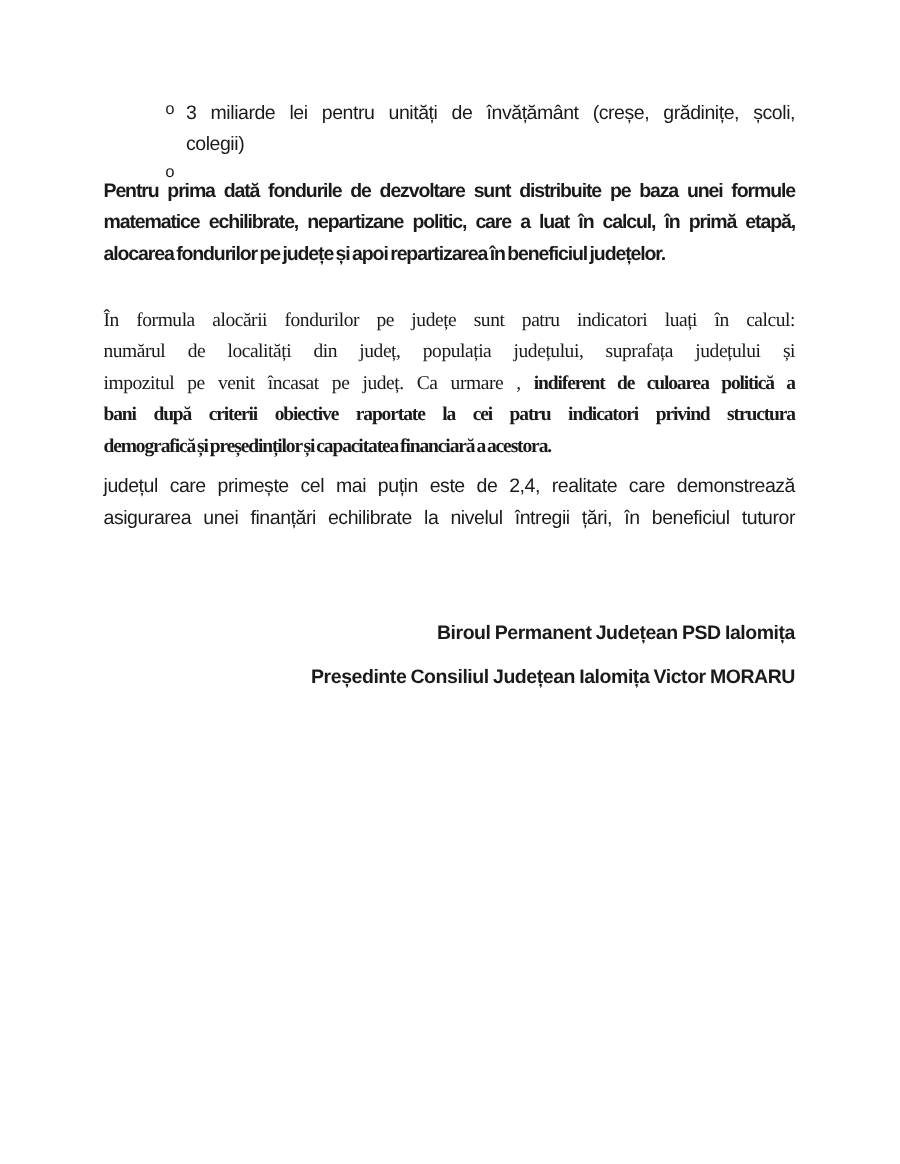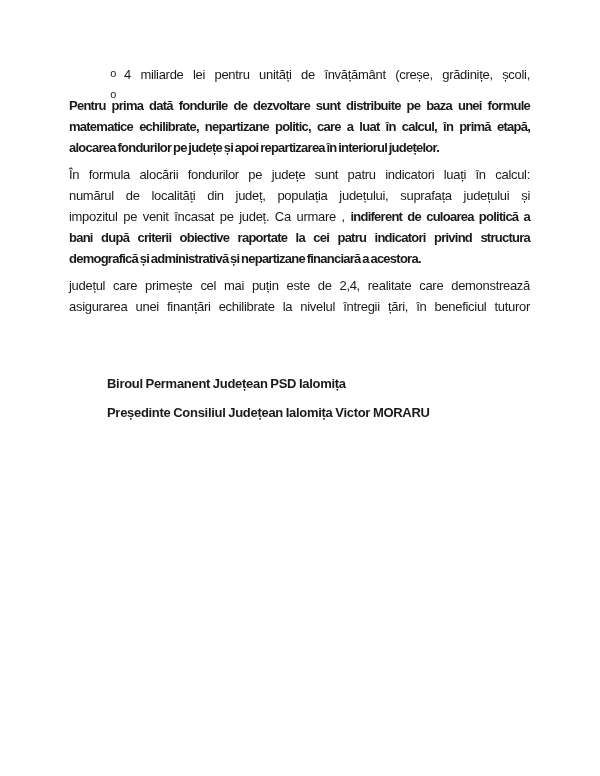--- a/index.html
+++ b/index.html
@@ -60,65 +60,67 @@
     font-family: "Liberation Mono", monospace;
     font-size: 11px;
     line-height: 21px;
     letter-spacing: 0;
     color: #1a1a1a;
   }
   .para {
     margin: 0;
   }
   .para.p-intro   { margin-top: 10px; }
-  .para.p-formula { margin-top: 6px; }
+  .para.p-formula { margin-top: 23px; font-family: Liberation Serif, serif; }
   .para.p-pndl    { margin-top: 6px; }
   
   .signature {
     margin-top: 56px;
     padding-left: 38px;
   }
   .sig-line {
     font-size: 13px;
     line-height: 21px;
     letter-spacing: -0.3px;
     word-spacing: -0.5px;
     font-weight: 700;
     white-space: nowrap;
     margin-bottom: 8px;
+    text-align: right;
   }
 </style>
 </head>
 <body>
 
 <div class="page">
   <div class="content">
 
     <div class="bullet-list">
       <div class="li">
         <span class="bullet">o</span>
-        <div class="line">4 miliarde lei pentru unități de învățământ (creșe, grădinițe, școli,</div>
+        <div class="line">3 miliarde lei pentru unități de învățământ (creșe, grădinițe, școli,</div>
+        <div class="line last">colegii)</div>
       </div>
       <div class="li">
         <span class="bullet">o</span>
       </div>
     </div>
 
     <div class="para p-intro">
       <div class="line bl">Pentru prima dată  fondurile de dezvoltare sunt distribuite pe baza unei formule</div>
       <div class="line bl">matematice echilibrate, nepartizane politic, care a luat în calcul, în primă etapă,</div>
-      <div class="line bl last">alocarea fondurilor pe județe și apoi repartizarea  în interiorul județelor.</div>
+      <div class="line bl last">alocarea fondurilor pe județe și apoi repartizarea  în beneficiul județelor.</div>
     </div>
 
     <div class="para p-formula">
       <div class="line">În formula alocării fondurilor pe județe sunt patru indicatori luați în calcul:</div>
       <div class="line">numărul de localități din județ, populația județului, suprafața județului și</div>
       <div class="line"><span>impozitul pe venit încasat pe județ. Ca urmare , </span><span class="b">indiferent de culoarea politică a</span></div>
       <div class="line bl">bani după criterii obiective raportate la cei patru indicatori privind structura</div>
-      <div class="line bl last">demografică și administrativă și nepartizane financiară a acestora.</div>
+      <div class="line bl last">demografică și președinților și capacitatea financiară a acestora.</div>
     </div>
 
     <div class="para p-pndl">
       <div class="line">județul care primește cel mai puțin este de 2,4, realitate care demonstrează</div>
       <div class="line">asigurarea  unei finanțări echilibrate la nivelul întregii țări, în beneficiul tuturor</div>
     </div>
 
     <div class="signature">
       <div class="sig-line">Biroul Permanent Județean PSD Ialomița</div>
       <div class="sig-line">Președinte Consiliul Județean Ialomița Victor MORARU</div>

